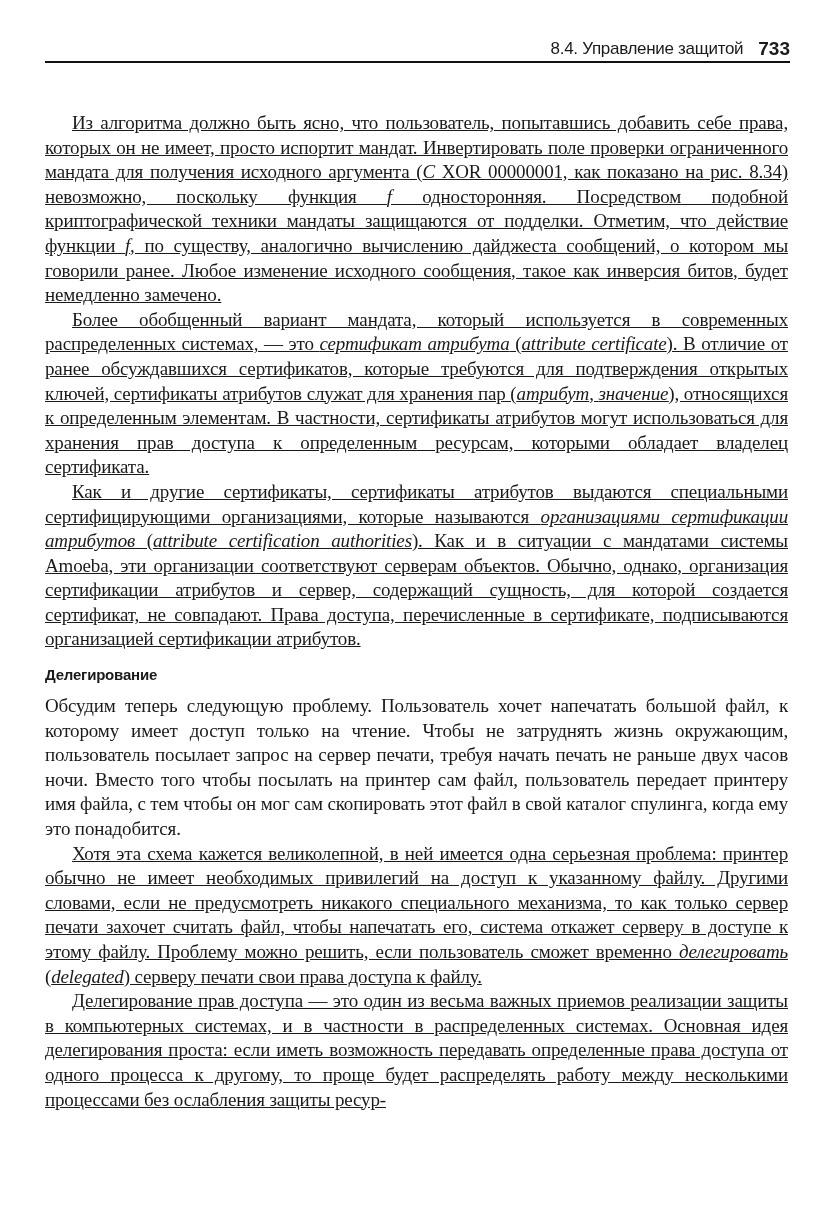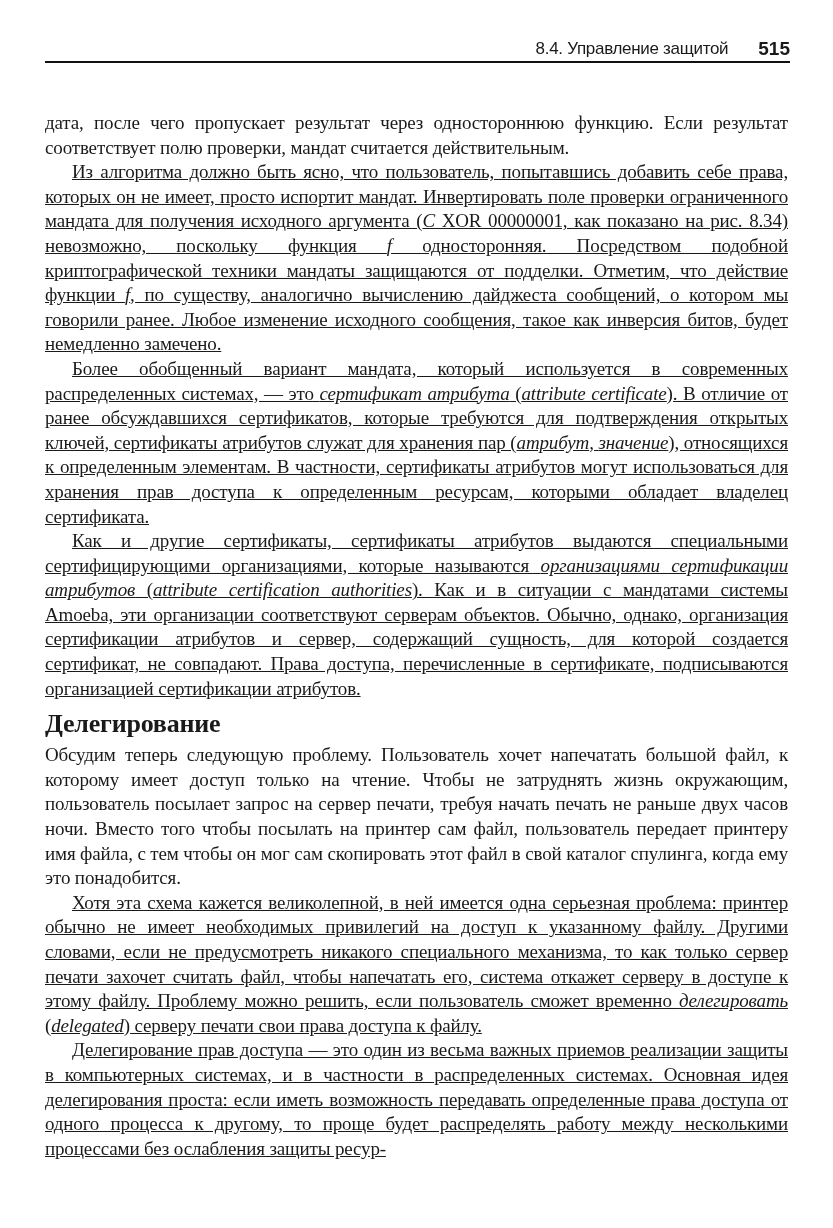--- a/index.html
+++ b/index.html
@@ -24,21 +24,21 @@
       display: flex;
       justify-content: flex-end;
       align-items: flex-end;
       padding-bottom: 2px;
       box-sizing: border-box;
     }
     .running-head {
       font-family: "Liberation Sans", sans-serif;
       font-size: 17px;
       letter-spacing: -0.3px;
-      margin-right: 30px;
+      margin-right: 15px;
       line-height: 20px;
     }
     .page-number {
       font-family: "Liberation Sans", sans-serif;
       font-weight: bold;
       font-size: 19px;
       line-height: 20px;
     }
     .content {
       position: absolute;
@@ -55,39 +55,38 @@
       margin: 0;
     }
     .content p.indent {
       text-indent: 27px;
       text-decoration: underline;
     }
     .content em {
       font-style: italic;
     }
     .section-heading {
-      font-family: Liberation Serif, serif;
+      font-family: Liberation Sans, sans-serif;
       font-weight: bold;
-      font-size: 26px;
+      font-size: 15px;
       line-height: 26px;
       margin: 10px 0 6px 0;
       letter-spacing: -0.2px;
     }
   </style>
 </head>
 <body>
 
 <div class="page-header">
   <span class="running-head">8.4. Управление защитой</span>
-  <span class="page-number">515</span>
+  <span class="page-number">733</span>
 </div>
 
 <div class="content">
   <div id="pre-section">
-      <p class=""><span>дата, после чего пропускает результат через одностороннюю функцию. Если результат соответствует полю проверки, мандат считается действительным.</span></p>
       <p class="indent"><span>Из алгоритма должно быть ясно, что пользователь, попытавшись добавить себе права, которых он не имеет, просто испортит мандат. Инвертировать поле проверки ограниченного мандата для получения исходного аргумента (</span><em>C</em><span> XOR 00000001, как показано на рис. 8.34) невозможно, поскольку функция </span><em>f</em><span> односторонняя. Посредством подобной криптографической техники мандаты защищаются от подделки. Отметим, что действие функции </span><em>f</em><span>, по существу, аналогично вычислению дайджеста сообщений, о котором мы говорили ранее. Любое изменение исходного сообщения, такое как инверсия битов, будет немедленно замечено.</span></p>
       <p class="indent"><span>Более обобщенный вариант мандата, который используется в современных распределенных системах, — это </span><em>сертификат атрибута</em><span> (</span><em>attribute certificate</em><span>). В отличие от ранее обсуждавшихся сертификатов, которые требуются для подтверждения открытых ключей, сертификаты атрибутов служат для хранения пар (</span><em>атрибут</em><span>, </span><em>значение</em><span>), относящихся к определенным элементам. В частности, сертификаты атрибутов могут использоваться для хранения прав доступа к определенным ресурсам, которыми обладает владелец сертификата.</span></p>
       <p class="indent"><span>Как и другие сертификаты, сертификаты атрибутов выдаются специальными сертифицирующими организациями, которые называются </span><em>организациями сертификации атрибутов</em><span> (</span><em>attribute certification authorities</em><span>). Как и в ситуации с мандатами системы Amoeba, эти организации соответствуют серверам объектов. Обычно, однако, организация сертификации атрибутов и сервер, содержащий сущность, для которой создается сертификат, не совпадают. Права доступа, перечисленные в сертификате, подписываются организацией сертификации атрибутов.</span></p>
     </div>
   <h2 class="section-heading">Делегирование</h2>
   <div id="section-body">
       <p class=""><span>Обсудим теперь следующую проблему. Пользователь хочет напечатать большой файл, к которому имеет доступ только на чтение. Чтобы не затруднять жизнь окружающим, пользователь посылает запрос на сервер печати, требуя начать печать не раньше двух часов ночи. Вместо того чтобы посылать на принтер сам файл, пользователь передает принтеру имя файла, с тем чтобы он мог сам скопировать этот файл в свой каталог спулинга, когда ему это понадобится.</span></p>
       <p class="indent"><span>Хотя эта схема кажется великолепной, в ней имеется одна серьезная проблема: принтер обычно не имеет необходимых привилегий на доступ к указанному файлу. Другими словами, если не предусмотреть никакого специального механизма, то как только сервер печати захочет считать файл, чтобы напечатать его, система откажет серверу в доступе к этому файлу. Проблему можно решить, если пользователь сможет временно </span><em>делегировать</em><span> (</span><em>delegated</em><span>) серверу печати свои права доступа к файлу.</span></p>
       <p class="indent"><span>Делегирование прав доступа — это один из весьма важных приемов реализации защиты в компьютерных системах, и в частности в распределенных системах. Основная идея делегирования проста: если иметь возможность передавать определенные права доступа от одного процесса к другому, то проще будет распределять работу между несколькими процессами без ослабления защиты ресур-</span></p>
     </div>

